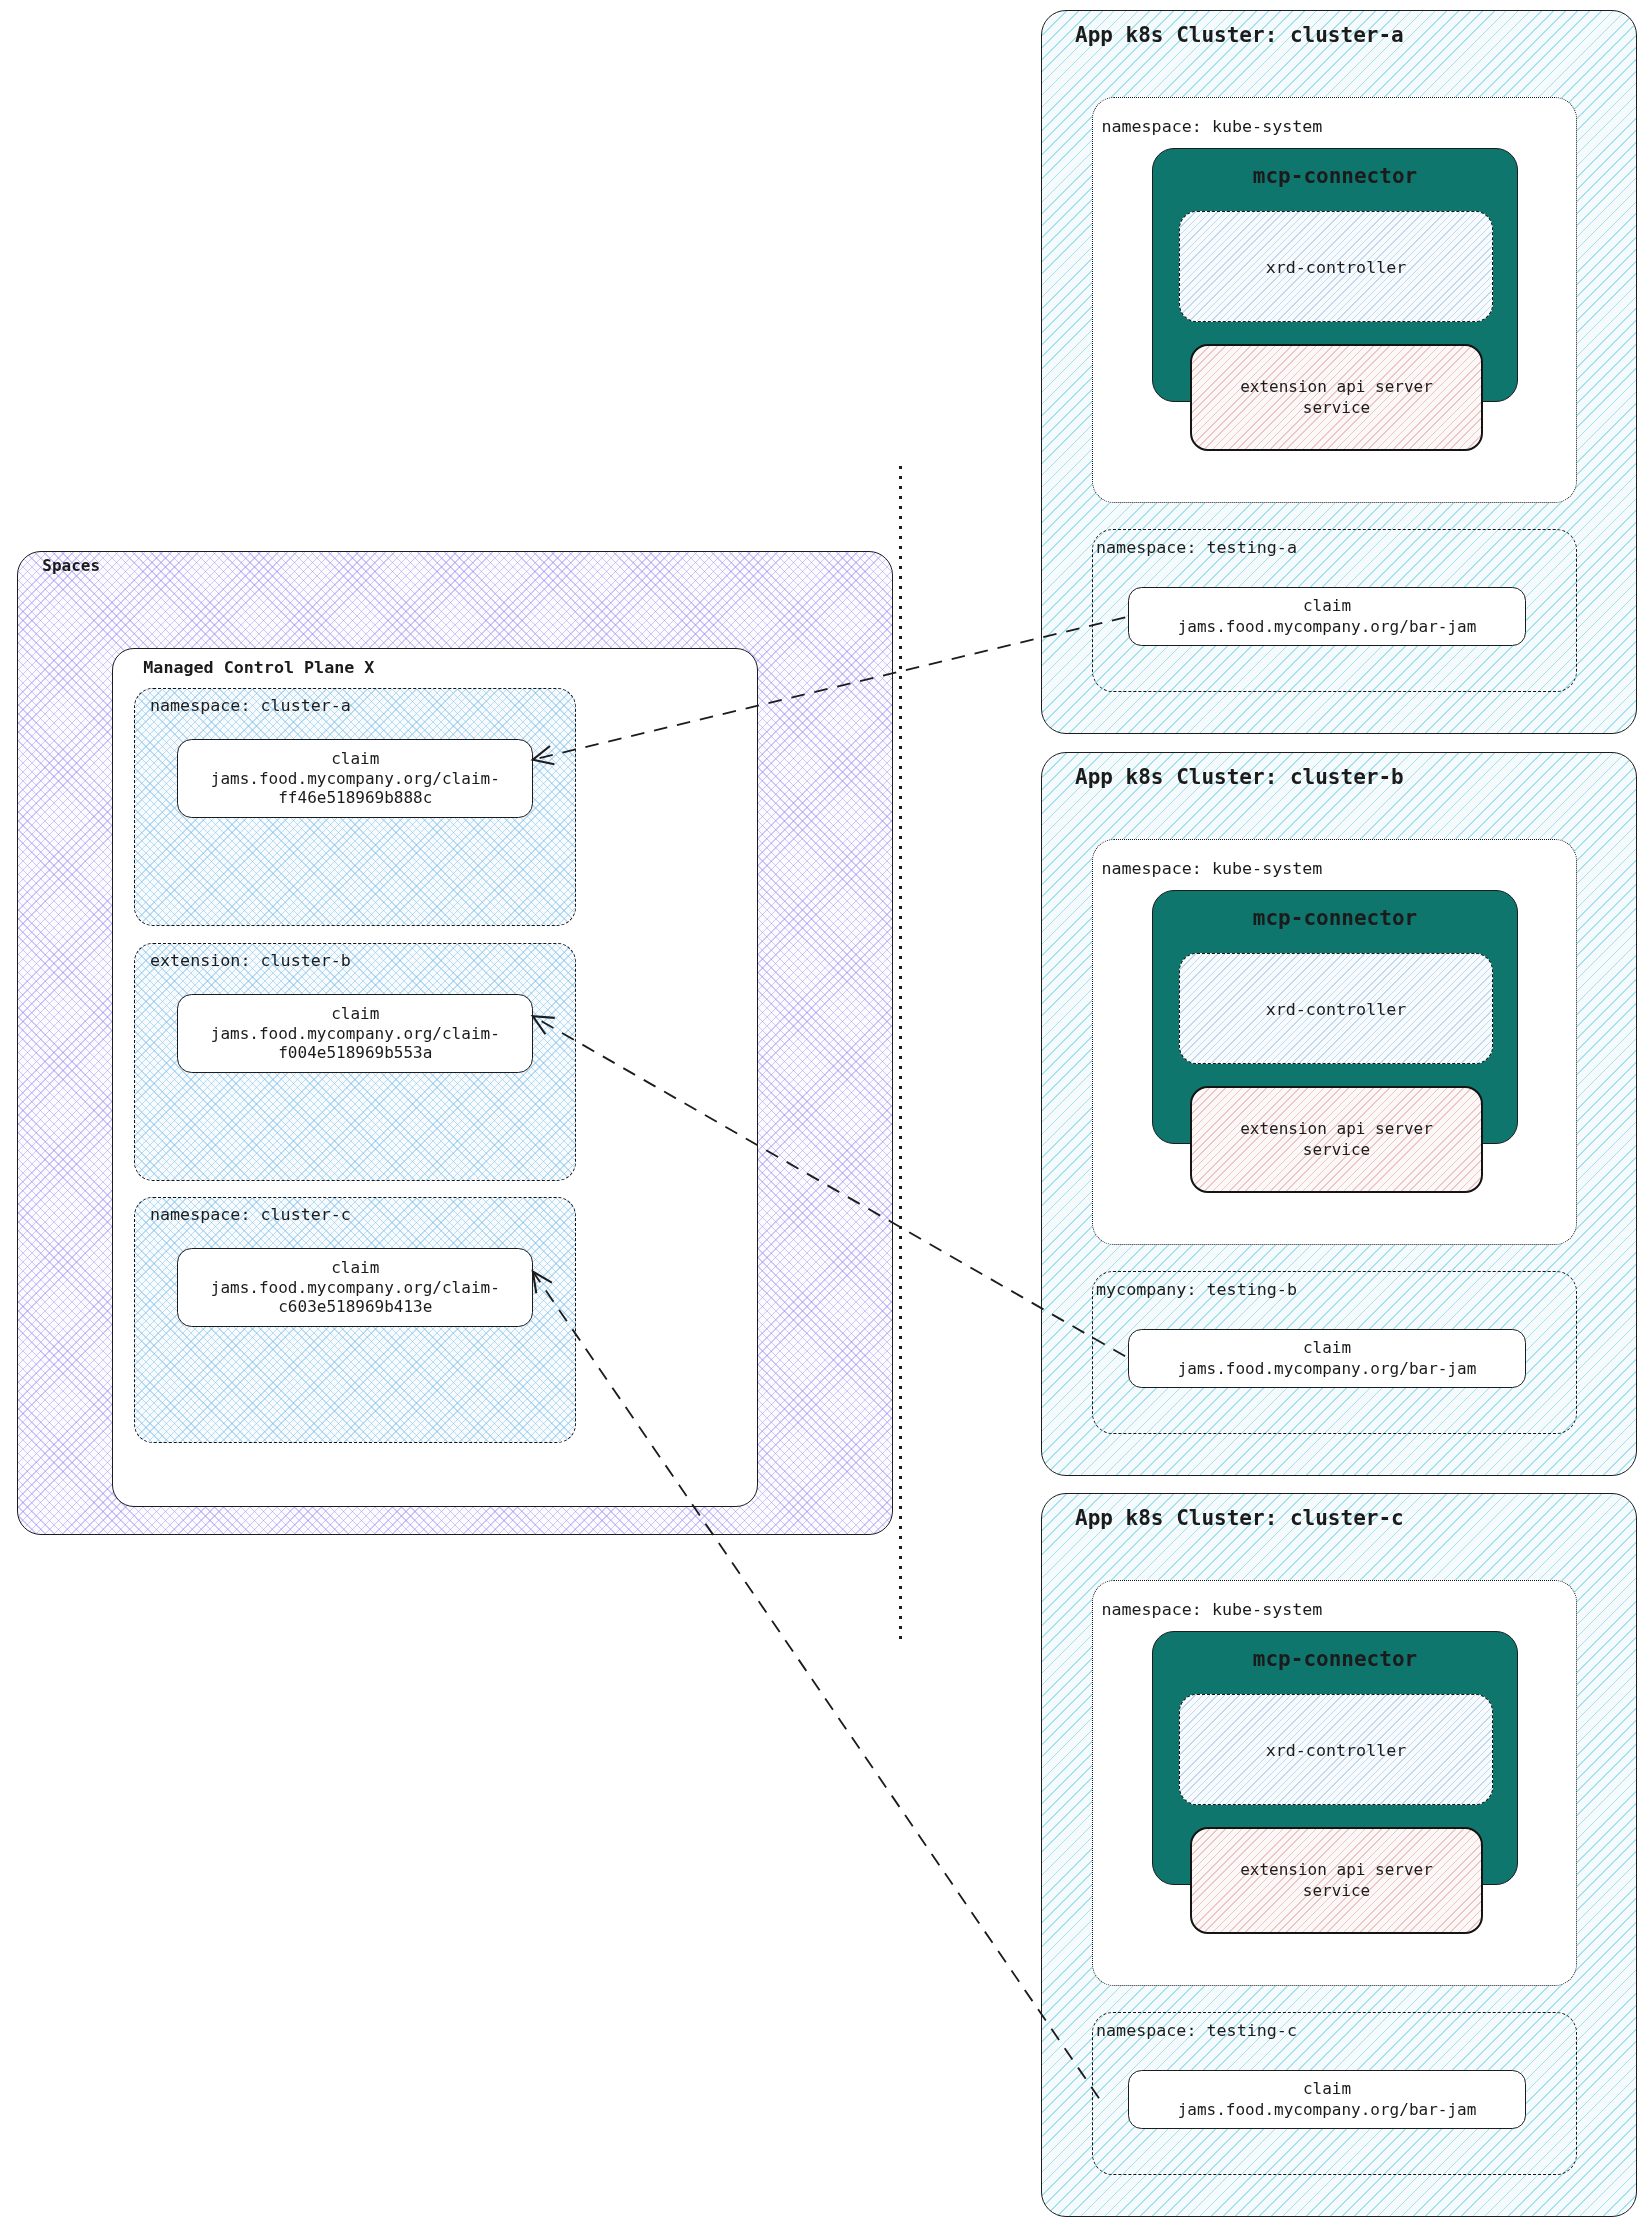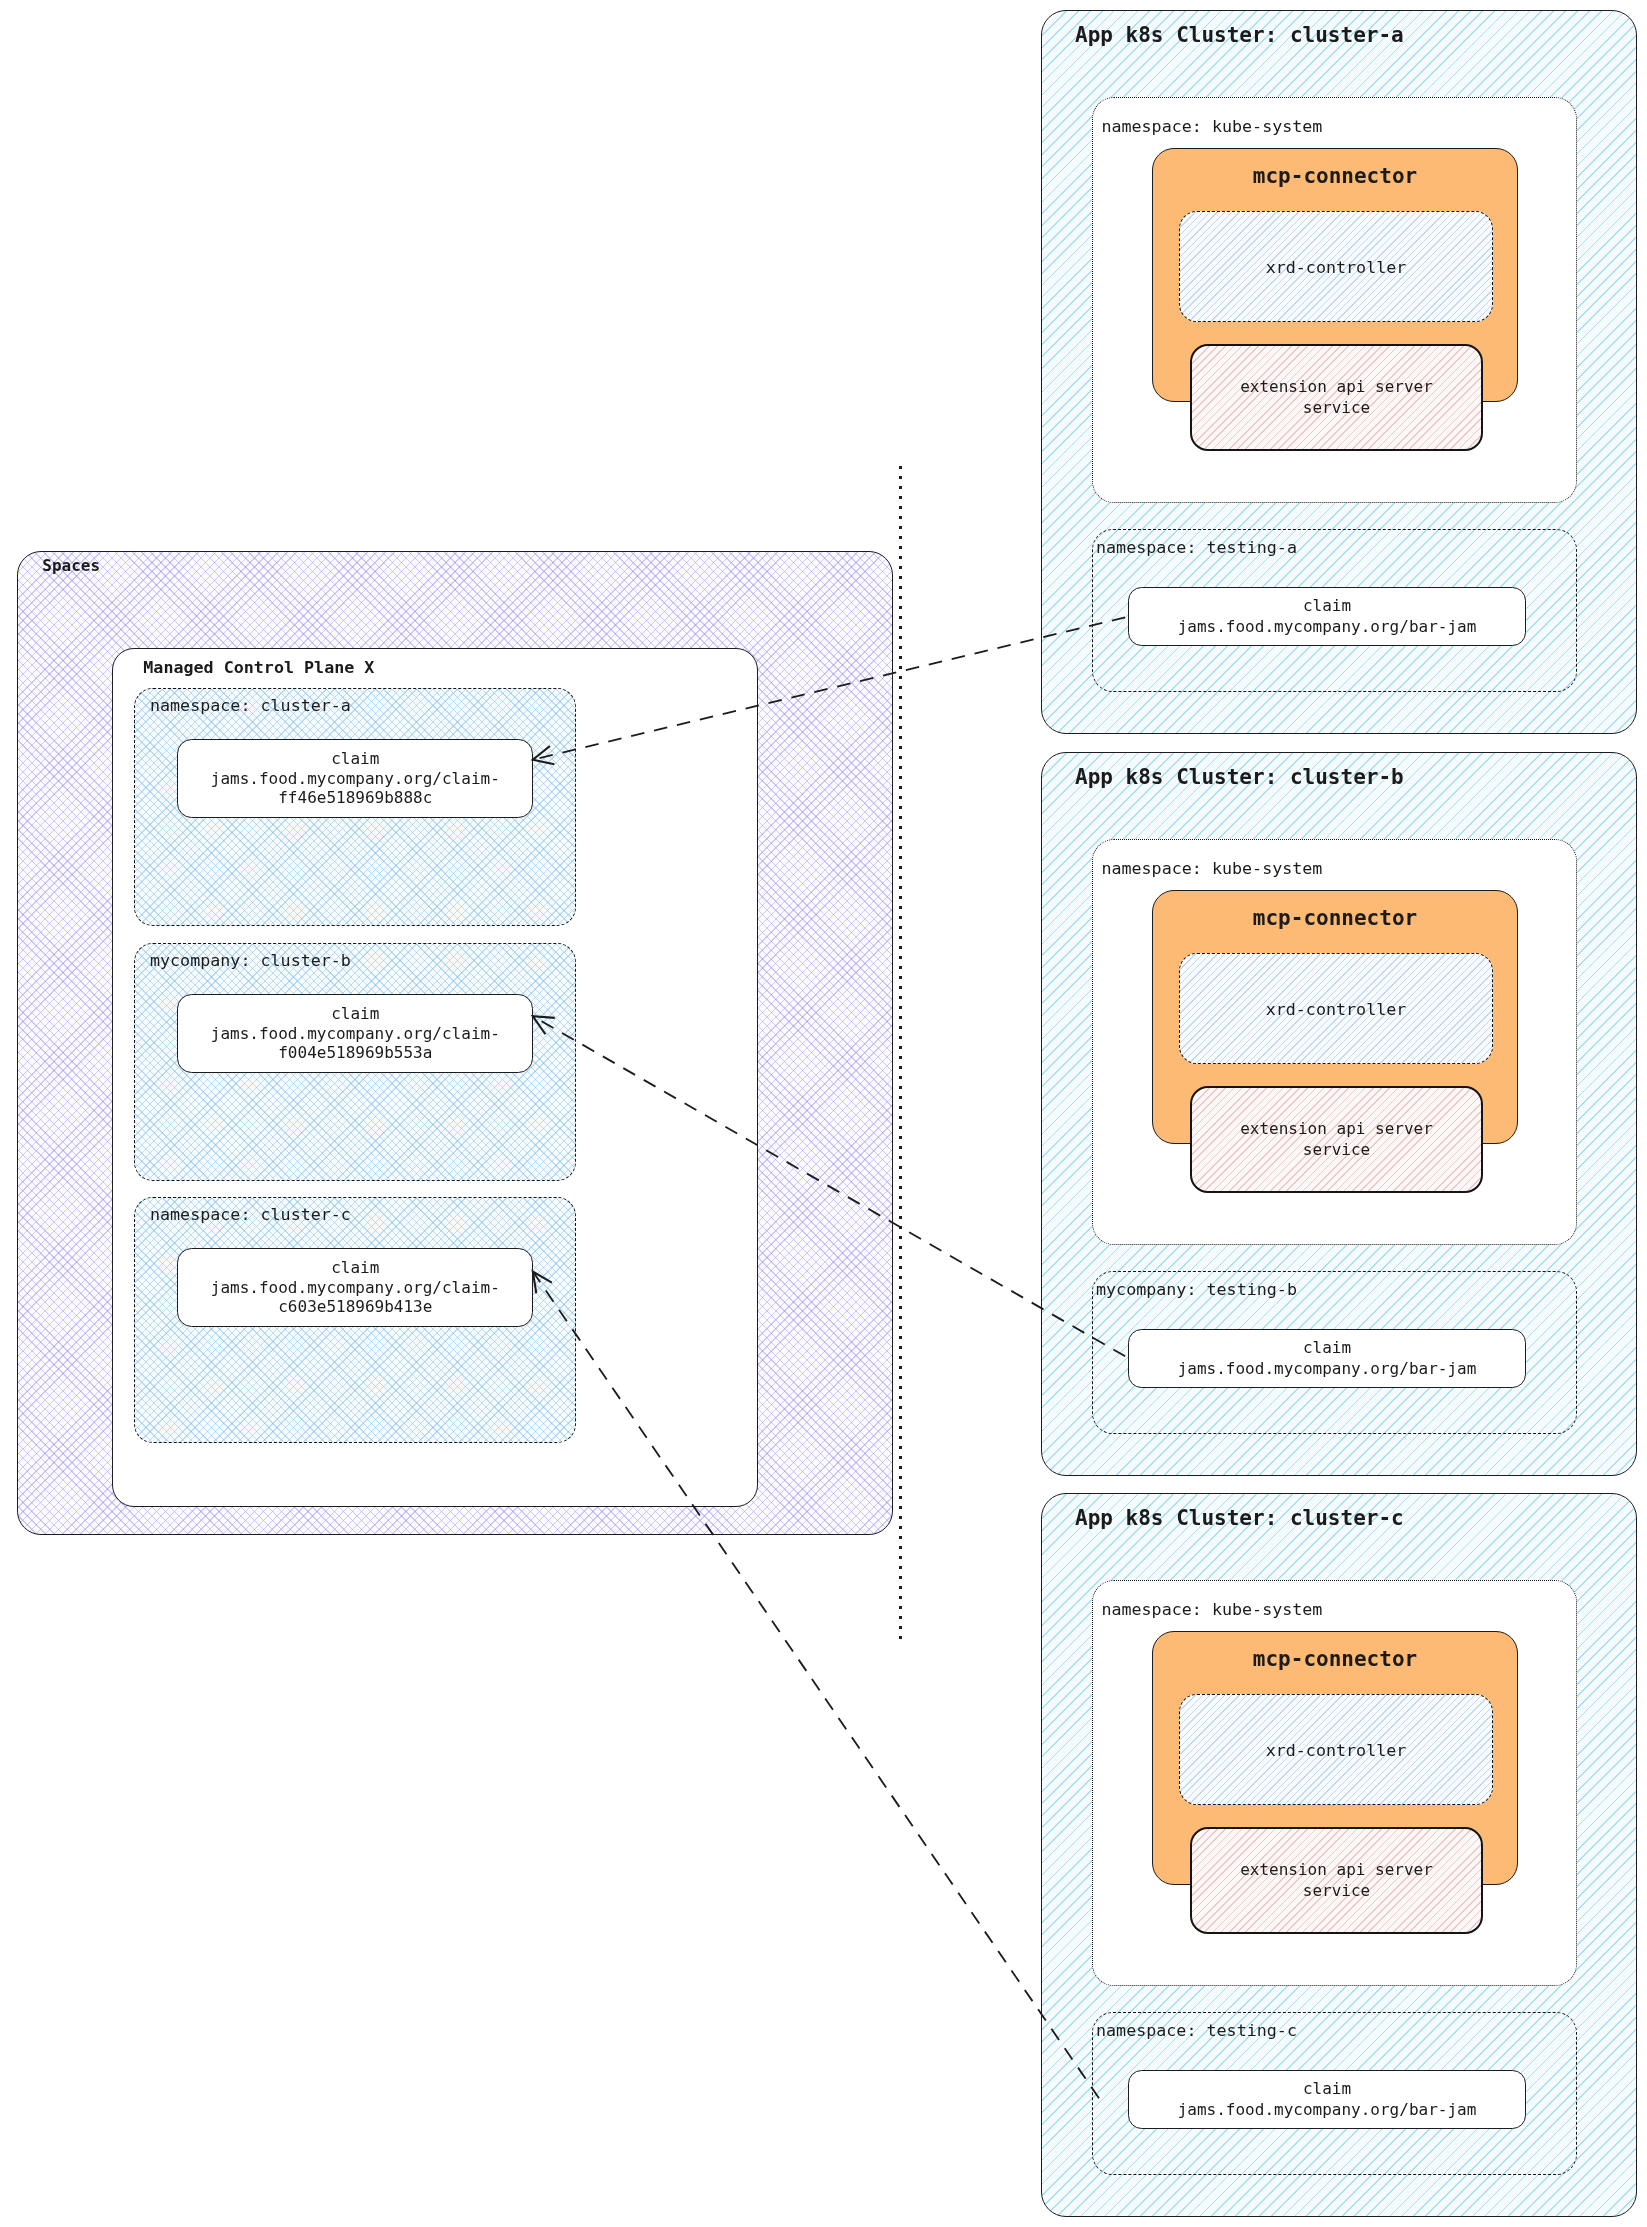--- a/index.html
+++ b/index.html
@@ -54,21 +54,21 @@
   .cluster-b{top:752px;}
   .cluster-c{top:1493px;}
   .cluster-title{position:absolute;left:33px;top:11.5px;font-size:21px;font-weight:700;}
   .kube{
     position:absolute;left:50px;top:86px;width:485px;height:406px;
     background:#ffffff;border:1.8px dotted #141414;border-radius:22px;
   }
   .kube-label{position:absolute;left:8.4px;top:18px;font-size:16.7px;font-weight:400;}
   .mcpc{
     position:absolute;left:59px;top:50px;width:366px;height:254px;
-    background:#fdba74;border:1.6px solid #1c1c1c;border-radius:22px;padding-left:39px;
+    background:#0f766e;border:1.6px solid #1c1c1c;border-radius:22px;padding-left:39px;
   }
   .mcpc-label{position:absolute;left:0;top:14.7px;width:100%;text-align:center;font-size:21px;font-weight:700;}
   .xrd{
     position:absolute;left:26px;top:62px;width:314px;height:111px;
     border:1.8px dashed #141414;border-radius:18px;
     background-color:#f8fbfe;
     background-image:repeating-linear-gradient(135deg, rgba(125,169,216,0.42) 0 1px, transparent 1px 5.2px);
     display:flex;align-items:center;justify-content:center;font-size:16.7px;
   }
   .ext{
@@ -112,21 +112,21 @@
       <div class="ns-left ns-a">
         <div class="ns-label">namespace: cluster-a</div>
         <div class="claim">
           <div>claim</div>
           <div>jams.food.mycompany.org/claim-</div>
           <div>ff46e518969b888c</div>
         </div>
       </div>
 
       <div class="ns-left ns-b">
-        <div class="ns-label">mycompany: cluster-b</div>
+        <div class="ns-label">extension: cluster-b</div>
         <div class="claim">
           <div>claim</div>
           <div>jams.food.mycompany.org/claim-</div>
           <div>f004e518969b553a</div>
         </div>
       </div>
 
       <div class="ns-left ns-c">
         <div class="ns-label">namespace: cluster-c</div>
         <div class="claim">

